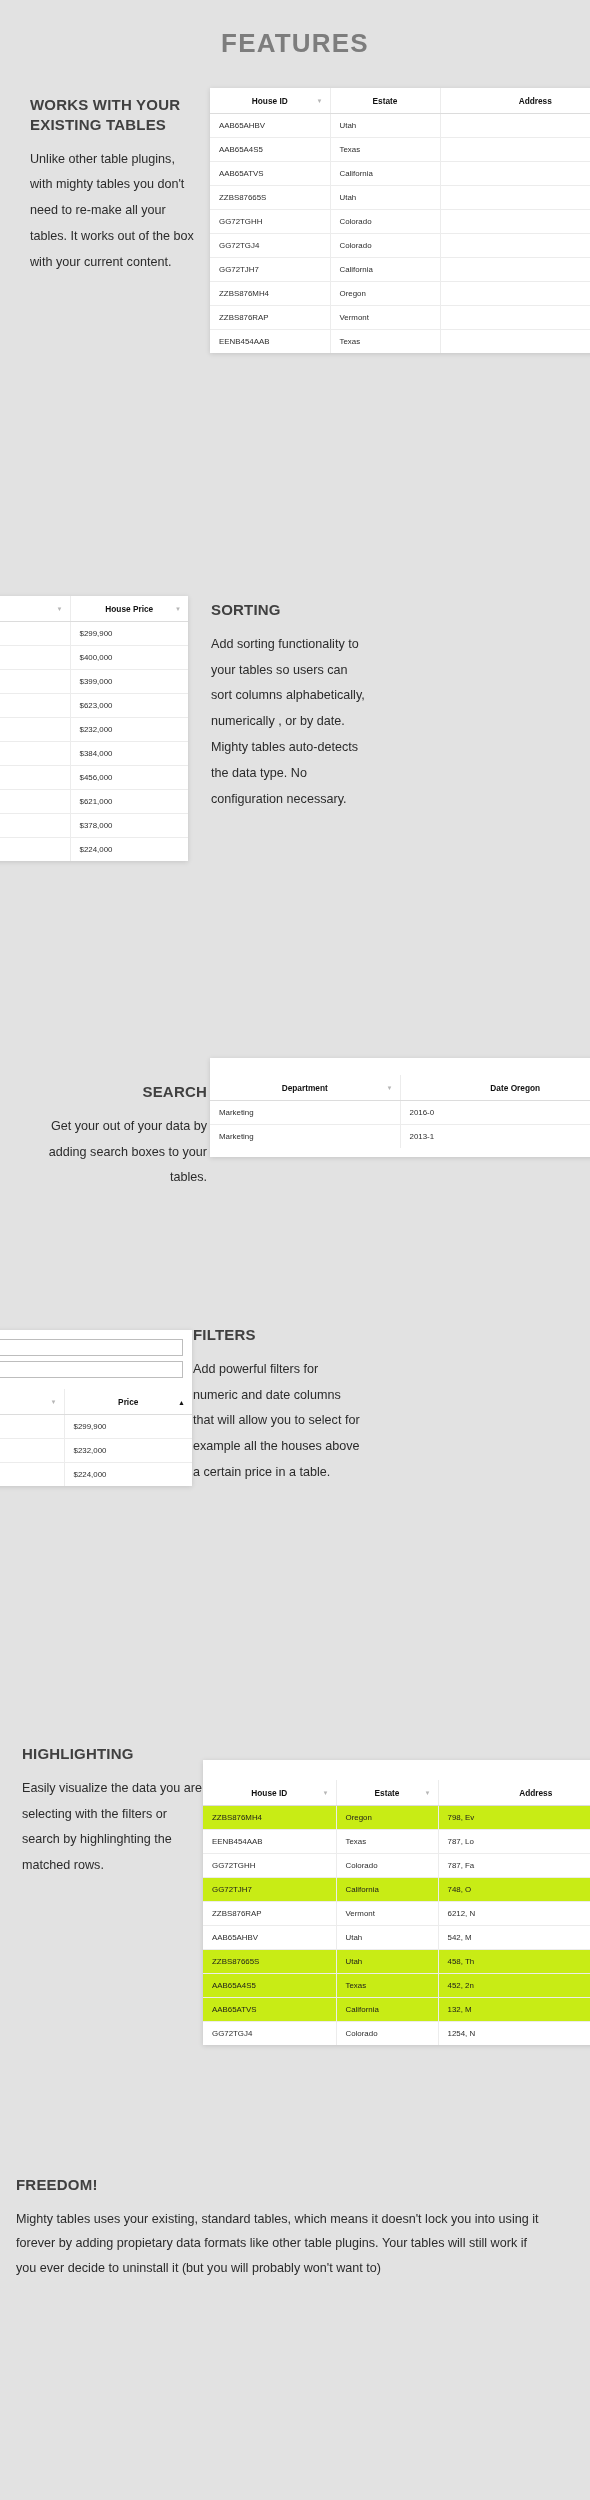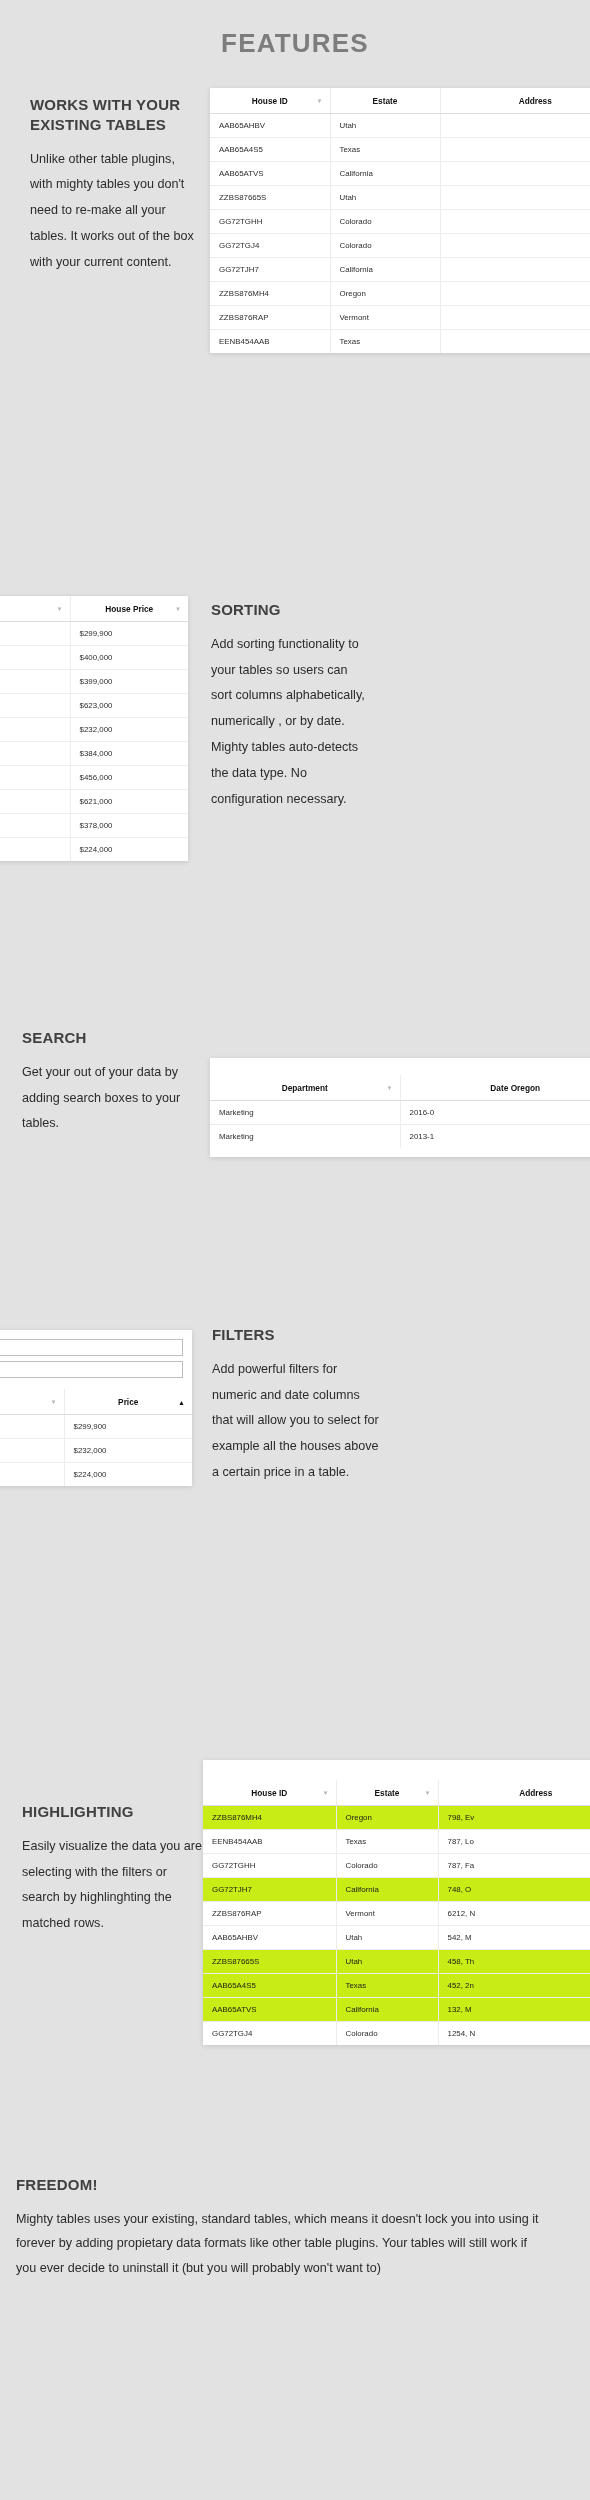--- a/index.html
+++ b/index.html
@@ -118,29 +118,29 @@
 
   
   #s1-copy { position:absolute; left:30px; top:95px; width:168px; }
   #s1-table { position:absolute; left:210px; top:88px; width:420px; }
 
   
   #s2-table { position:absolute; left:-112px; top:596px; width:300px; }
   #s2-copy  { position:absolute; left:211px; top:600px; width:160px; }
 
   
-  #s3-copy  { position:absolute; left:22px; top:1028px; width:185px; }
+  #s3-copy  { position:absolute; left:22px; top:1082px; width:185px;text-align:right; }
   #s3-table { position:absolute; left:210px; top:1058px; width:420px; }
 
   
   #s4-table { position:absolute; left:-108px; top:1330px; width:300px; }
-  #s4-copy  { position:absolute; left:212px; top:1325px; width:168px; }
-
-  
-  #s5-copy  { position:absolute; left:22px; top:1802px; width:185px; }
+  #s4-copy  { position:absolute; left:193px; top:1325px; width:168px; }
+
+  
+  #s5-copy  { position:absolute; left:22px; top:1744px; width:185px; }
   #s5-table { position:absolute; left:203px; top:1760px; width:430px; }
 
   
   #s6-copy  { position:absolute; left:16px; top:2175px; width:530px; }
   #s6-copy .feature-body { line-height: 1.95; font-size: 12.6px; }
 </style>
 </head>
 <body>
 
 <div class="page-title">FEATURES</div>

